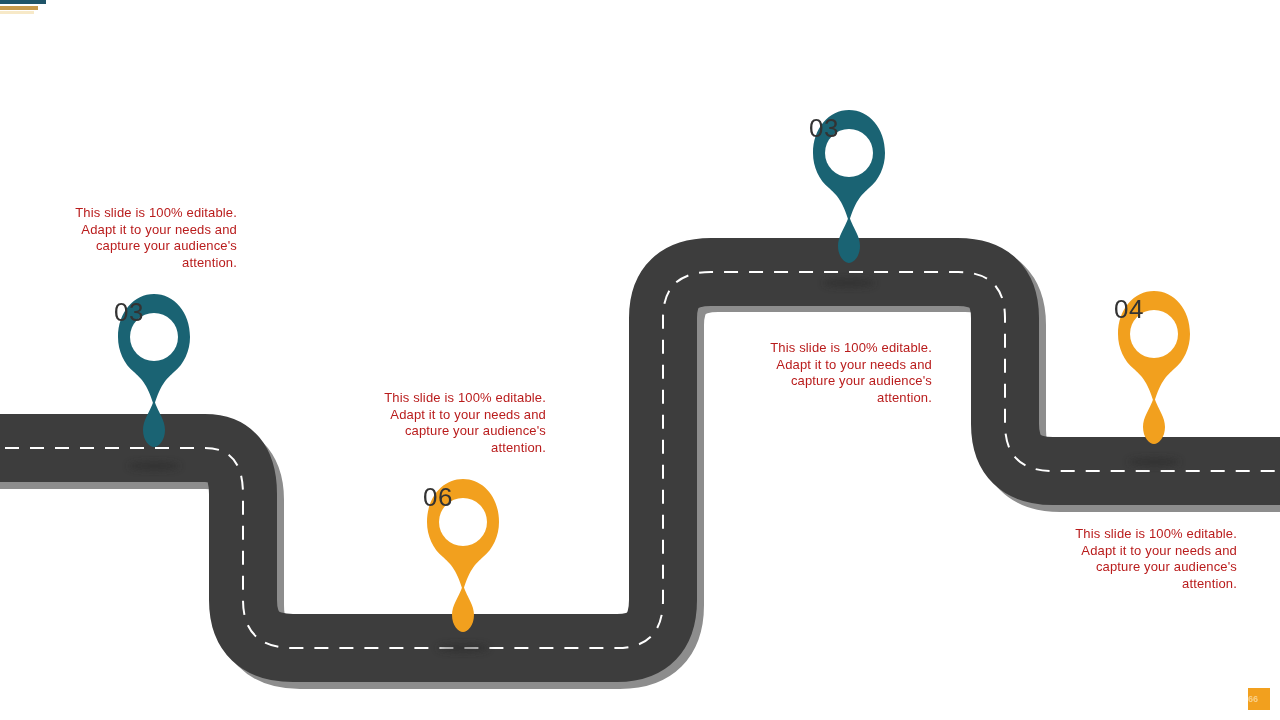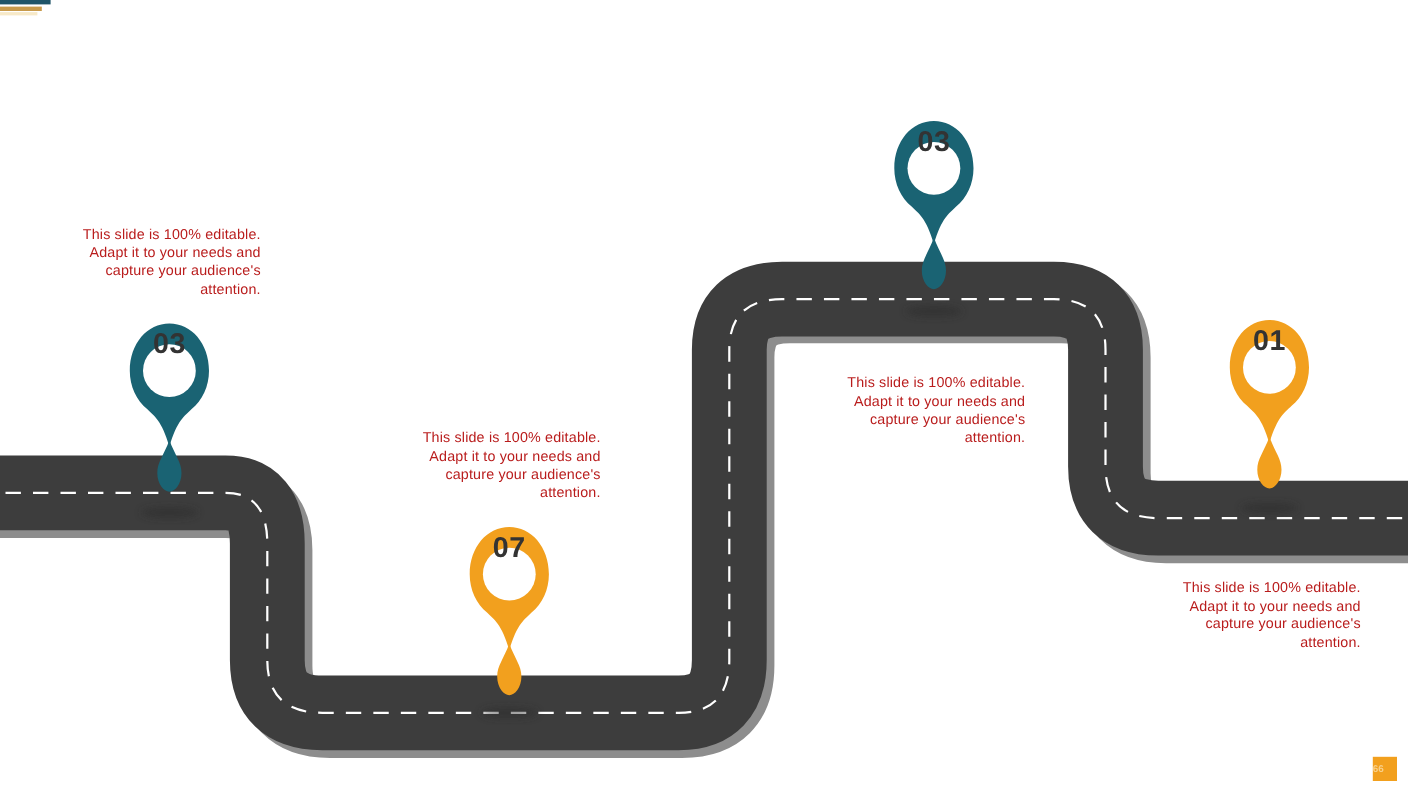--- a/index.html
+++ b/index.html
@@ -65,23 +65,23 @@
     height: 0;
   }
   .pin-svg {
     position: absolute;
     left: 0;
     top: 0;
     overflow: visible;
   }
   .pin-number {
     position: absolute;
-    text-align: center;
+    text-align: left;
     font-size: 26px;
-    font-weight: 700;
+    font-weight: 400;
     color: #333333;
     letter-spacing: 0.5px;
     user-select: none;
   }
 
   
   .caption {
     position: absolute;
     font-size: 13px;
     line-height: 16.5px;
@@ -199,21 +199,21 @@
       <path d="M 0 58
                C -7 34 -14 30 -20 24
                C -30 16 -36 3 -36 -11
                C -36 -36 -20 -54 0 -54
                C 20 -54 36 -36 36 -11
                C 36 3 30 16 20 24
                C 14 30 7 34 0 58 Z" fill="#f2a01e"></path>
       <circle cx="0" cy="-11" r="24" fill="#ffffff"></circle>
       <path d="M 0 52 C -5 66 -11 72 -11 82 C -11 92 -5 99 0 99 C 5 99 11 92 11 82 C 11 72 5 66 0 52 Z" fill="#f2a01e"></path>
     </svg>
-    <div class="pin-number" style="left:-40px; top:-51px; width:80px;">07</div>
+    <div class="pin-number" style="left:-40px; top:-51px; width:80px;">06</div>
   </div>
 
   <div class="pin" style="left:849px; top:164px;">
     <svg class="pin-svg" width="1" height="1" viewBox="-80 -80 160 160" style="left:-80px; top:-80px; width:160px; height:160px;">
       <path d="M 0 58
                C -7 34 -14 30 -20 24
                C -30 16 -36 3 -36 -11
                C -36 -36 -20 -54 0 -54
                C 20 -54 36 -36 36 -11
                C 36 3 30 16 20 24
@@ -231,20 +231,20 @@
       <path d="M 0 58
                C -7 34 -14 30 -20 24
                C -30 16 -36 3 -36 -11
                C -36 -36 -20 -54 0 -54
                C 20 -54 36 -36 36 -11
                C 36 3 30 16 20 24
                C 14 30 7 34 0 58 Z" fill="#f2a01e"></path>
       <circle cx="0" cy="-11" r="24" fill="#ffffff"></circle>
       <path d="M 0 52 C -5 66 -11 72 -11 82 C -11 92 -5 99 0 99 C 5 99 11 92 11 82 C 11 72 5 66 0 52 Z" fill="#f2a01e"></path>
     </svg>
-    <div class="pin-number" style="left:-40px; top:-51px; width:80px;">01</div>
+    <div class="pin-number" style="left:-40px; top:-51px; width:80px;">04</div>
   </div>
 
   <div class="caption" style="left:1072px; top:526px; width:165px;">This slide is 100% editable. Adapt it to your needs and capture your audience's attention.</div>
 
   <div class="page-badge">66</div>
 
 </div>
 
 </body></html>

